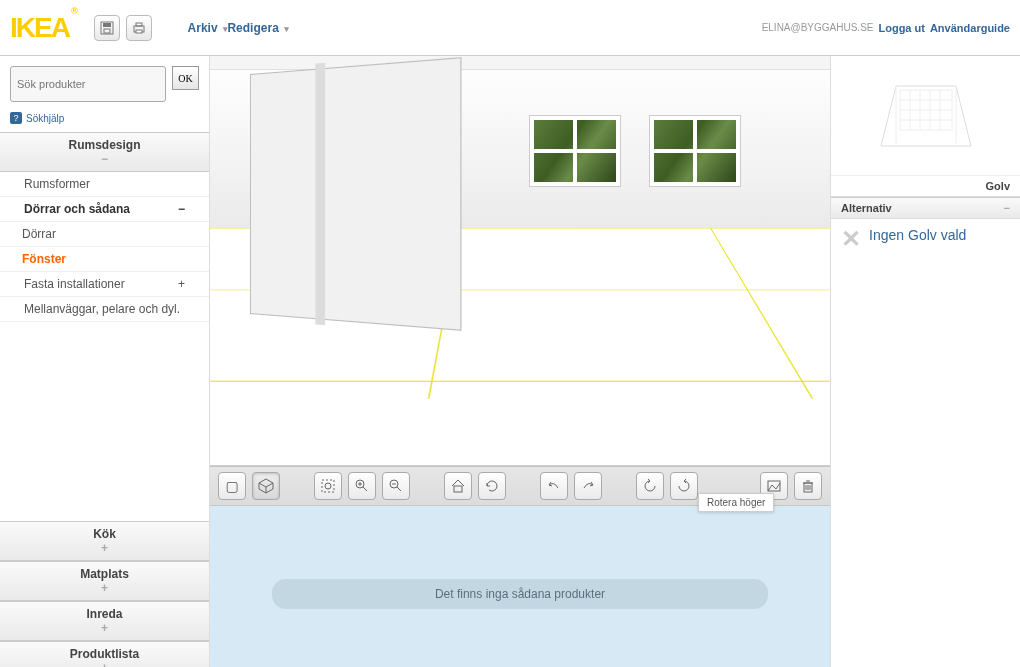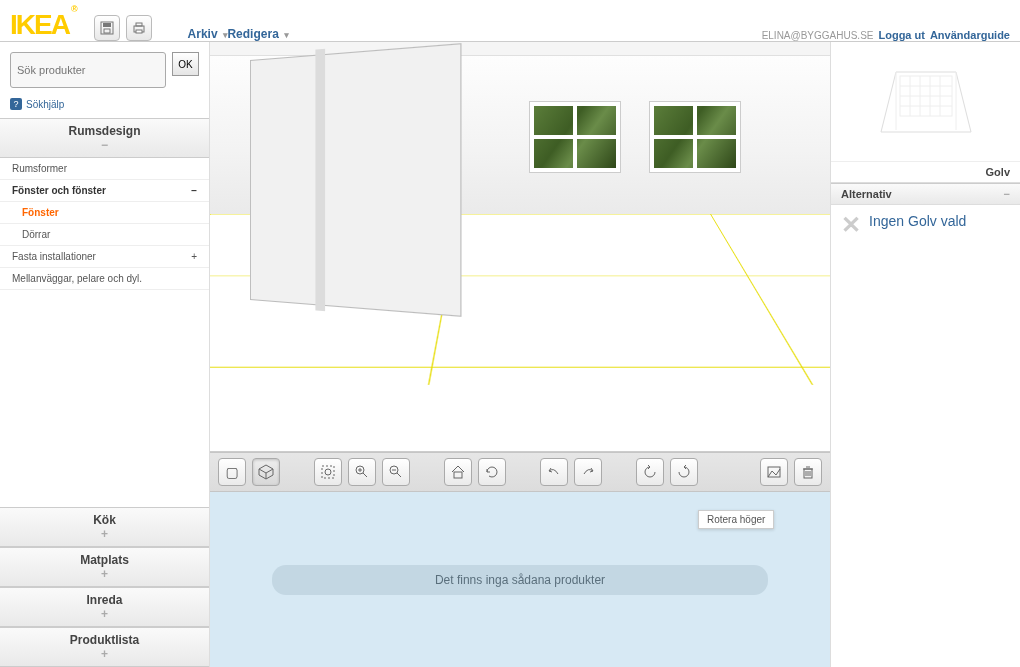--- a/index.html
+++ b/index.html
@@ -7,24 +7,24 @@
     font-family: Verdana, Arial, sans-serif;
     font-size: 11px;
     color: #333;
     background: #fff;
     width: 1020px;
     height: 667px;
     overflow: hidden;
   }
   
   .header {
-    height: 42px;
+    height: 56px;
     border-bottom: 1px solid #ccc;
     display: flex;
-    align-items: flex-end;
+    align-items: center;
     padding: 0 10px;
     background: #fff;
   }
   .logo {
     font-family: "Arial Black", Arial, sans-serif;
     font-weight: 900;
     font-size: 28px;
     color: #FFCC00;
     letter-spacing: -2px;
     margin-right: 20px;
@@ -52,36 +52,36 @@
   .center { flex: 1; display: flex; flex-direction: column; background: #fff; position: relative; }
   .right { width: 190px; background: #fff; border-left: 1px solid #ddd; text-align: right; }
   
   .search-row { padding: 10px; display: flex; gap: 6px; }
   .search-input {
     flex: 1; height: 36px; border: 1px solid #aaa; border-radius: 3px;
     padding: 0 6px; font-size: 11px; color: #666; background: #f7f7f7;
   }
   .ok-btn {
     width: 34px; height: 24px; border: 1px solid #999; border-radius: 0;
-    background: linear-gradient(#fff,#e5e5e5); font-size: 10px; cursor: pointer;
+    background: linear-gradient(#fff,#e5e5e5); font-size: 10px; cursor: pointer; font-family: Liberation Serif, serif;
   }
   .helprow { padding: 0 10px 8px 10px; display: flex; align-items: center; gap: 4px; color: #336699; font-size: 10px; cursor: pointer; }
   .helprow .qicon {
     width: 12px; height: 12px; background:#336699; color:#fff; border-radius:2px;
     display:flex;align-items:center;justify-content:center;font-size:9px;
   }
   .accordion-head {
     background: linear-gradient(#fafafa,#e9e9e9);
     border-top: 1px solid #ccc; border-bottom: 1px solid #ccc;
     padding: 5px 14px; font-weight: bold; font-size: 12px; color:#444;
     display:flex; justify-content:space-between; align-items:center; cursor:pointer;flex-direction:column;
   }
   .accordion-head .exp { color:#aaa; font-weight:bold; }
   .accordion-item {
-    padding: 5px 12px; color:#555; border-bottom:1px solid #eee; font-size:10px;
+    padding: 5px 24px; color:#555; border-bottom:1px solid #eee; font-size:12px;
     display:flex; justify-content:space-between; cursor:pointer;
   }
   .accordion-item.bold { font-weight:bold; color:#333; }
   .accordion-item.sub { padding-left: 22px; }
   .accordion-item.active { color:#FF6600; font-weight:bold; }
   .left-bottom { margin-top:auto; }
   
   .viewport {
     flex: 0 0 410px; position:relative; background:#fff; overflow:hidden;
     border-bottom:1px solid #ccc;
@@ -132,21 +132,21 @@
   .tbtn {
     width:28px; height:28px; border:1px solid #aaa; border-radius:4px;
     background:linear-gradient(#fff,#eaeaea);
     display:flex;align-items:center;justify-content:center;cursor:pointer;
     font-size:14px; color:#555;
   }
   .tgap { width:22px; }
   .tbtn.active { background:linear-gradient(#eee,#d8d8d8); box-shadow:inset 0 1px 3px rgba(0,0,0,0.2); }
   .right-btns { margin-left:auto; display:flex; gap:6px; }
   .tooltip {
-    position:absolute; top:468px; left:488px;
+    position:absolute; top:437px; left:488px;
     background:#fff; border:1px solid #ccc; padding:3px 8px;
     font-size:10px; color:#555; box-shadow:0 1px 3px rgba(0,0,0,0.15);
   }
   
   .history {
     flex:1; background:#d7e9f4; display:flex; align-items:center; justify-content:center;
   }
   .history-pill {
     background:#c3d7e3; color:#5a6f7c; padding:8px 40px; border-radius:14px;
     font-size:12px; width:80%; text-align:center;
@@ -211,25 +211,25 @@
       <span class="qicon">?</span>
       <span>Sökhjälp</span>
     </div>
 
     <div class="accordion-head">
       <span>Rumsdesign</span>
         <span class="exp">−</span>
     </div>
     <div class="accordion-item">Rumsformer</div>
     <div class="accordion-item bold">
-      <span>Fönster och fönster</span>
+      <span>Dörrar och sådana</span>
         <span class="exp">−</span>
     </div>
+    <div class="accordion-item sub">Dörrar</div>
     <div class="accordion-item sub active">Fönster</div>
-    <div class="accordion-item sub">Dörrar</div>
     <div class="accordion-item">
       <span>Fasta installationer</span>
         <span class="exp">+</span>
     </div>
     <div class="accordion-item">Mellanväggar, pelare och dyl.</div>
 
     <div class="left-bottom">
       <div class="accordion-head">
           <span>Kök</span>
           <span class="exp">+</span>

